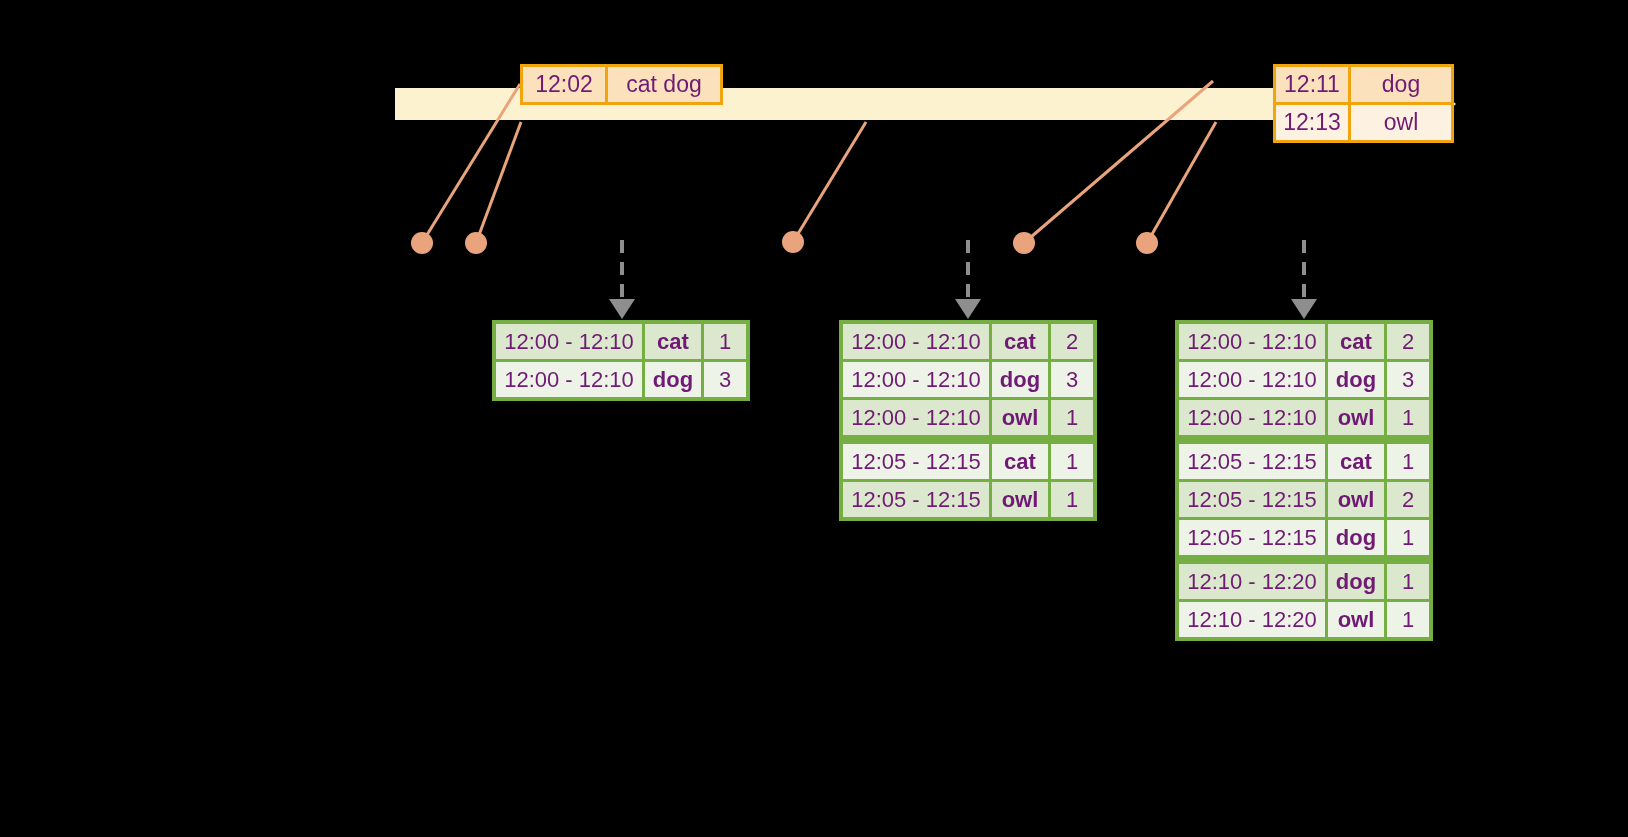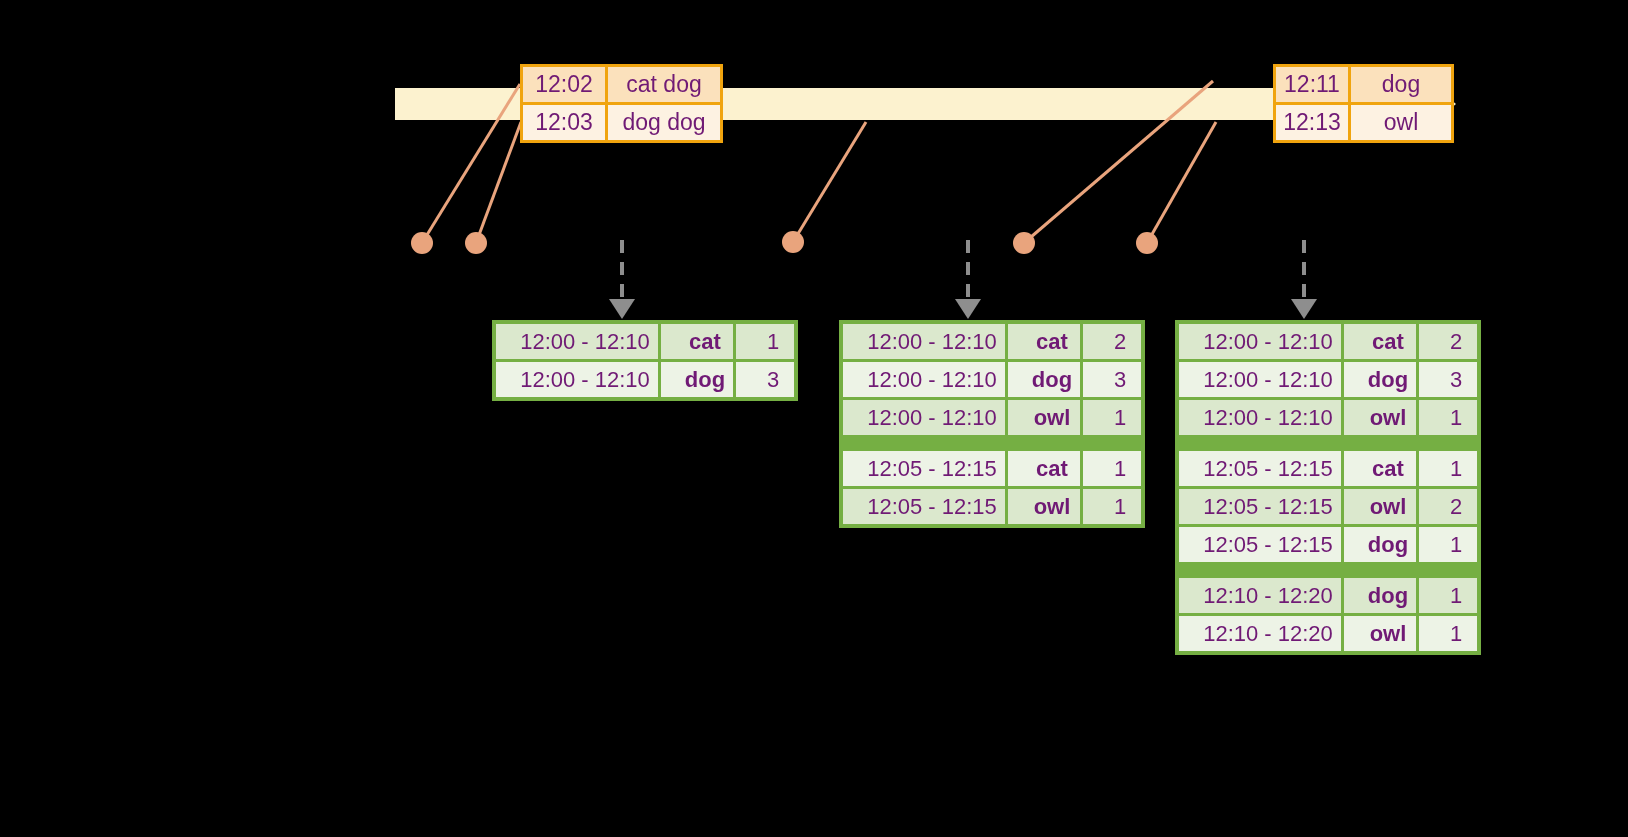--- a/index.html
+++ b/index.html
@@ -20,23 +20,23 @@
   .erow-short .ecell{height:33px;}
   .ecell.etime{width:82px;}
   .ecell.ewords{width:112px;}
   .etable-c .ecell.etime{width:72px;}
   .etable-c .ecell.ewords{width:100px;}
   .efill-dark{background:#fbe1bc;}
   .efill-light{background:#fdf2e2;}
   
   .gtable{position:absolute;background:#75af43;padding:4px;display:flex;flex-direction:column;gap:3px;}
   .ggroup{display:flex;flex-direction:column;gap:3px;}
-  .ggroup + .ggroup{margin-top:13px;}
+  .ggroup + .ggroup{margin-top:6px;}
   .grow{display:flex;gap:3px;}
-  .gcell{display:flex;align-items:center;justify-content:center;height:35px;font-size:22px;padding-left:16px;}
+  .gcell{display:flex;align-items:center;justify-content:center;height:35px;font-size:22px;}
   .gcell.gtime{width:146px;}
   .gcell.gword{width:56px;font-weight:bold;}
   .gcell.gcount{width:42px;}
   .gfill-dark{background:#dbe8cd;}
   .gfill-light{background:#edf3e6;}
 </style>
 </head>
 <body>
 
 <div class="canvas">
@@ -63,24 +63,20 @@
     <line x1="968" y1="240" x2="968" y2="302" stroke="#8e8e8e" stroke-width="4" stroke-dasharray="13 9"></line>
     <polygon points="955,299 981,299 968,319" fill="#8e8e8e"></polygon>
     <line x1="1304" y1="240" x2="1304" y2="302" stroke="#8e8e8e" stroke-width="4" stroke-dasharray="13 9"></line>
     <polygon points="1291,299 1317,299 1304,319" fill="#8e8e8e"></polygon>
   </svg>
 
   <div class="etable" style="left:520px;top:64px;">
     <div class="erow">
       <div class="ecell etime efill-dark">12:02</div>
       <div class="ecell ewords efill-dark">cat dog</div>
-    </div>
-    <div class="erow">
-      <div class="ecell etime efill-light">12:03</div>
-      <div class="ecell ewords efill-light">dog dog</div>
     </div>
   </div>
 
 
   <div class="etable etable-c" style="left:1273px;top:64px;">
     <div class="erow">
       <div class="ecell etime efill-dark">12:11</div>
       <div class="ecell ewords efill-dark">dog</div>
     </div>
     <div class="erow">

